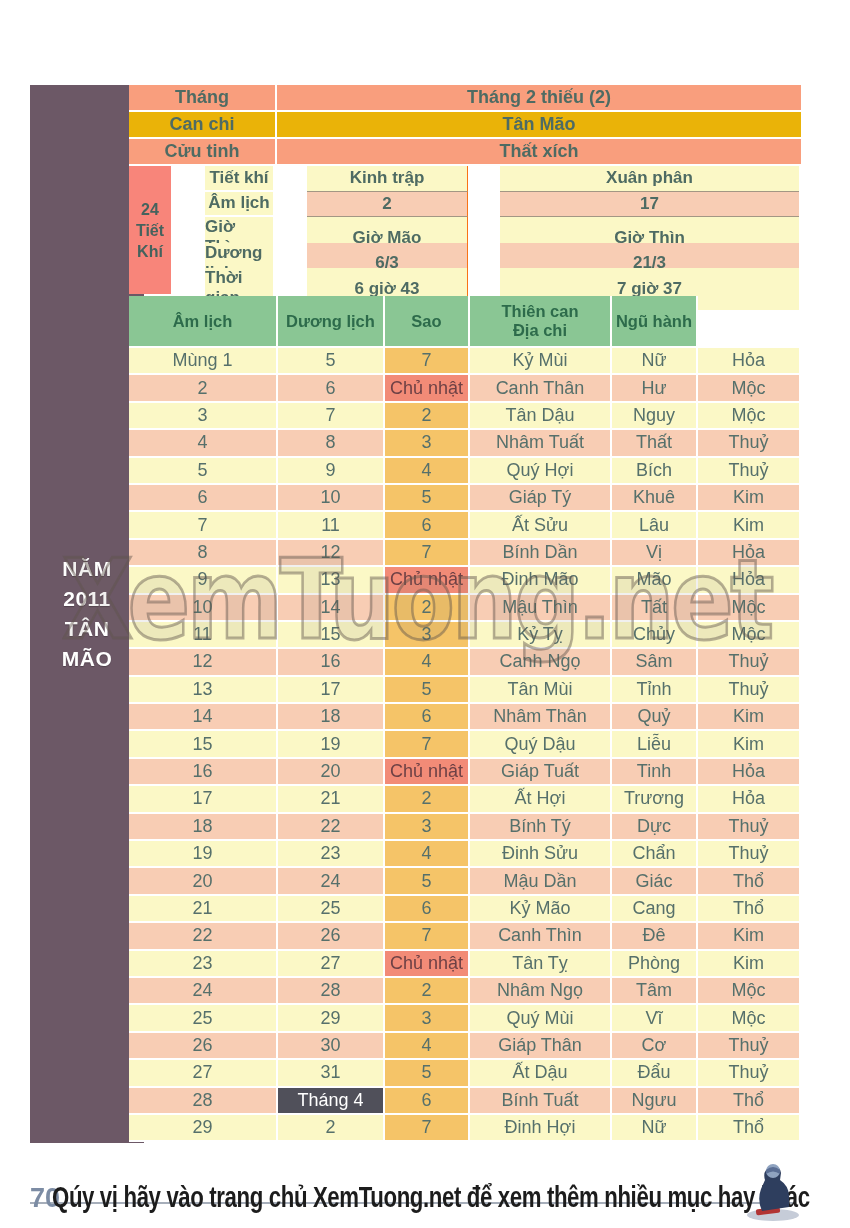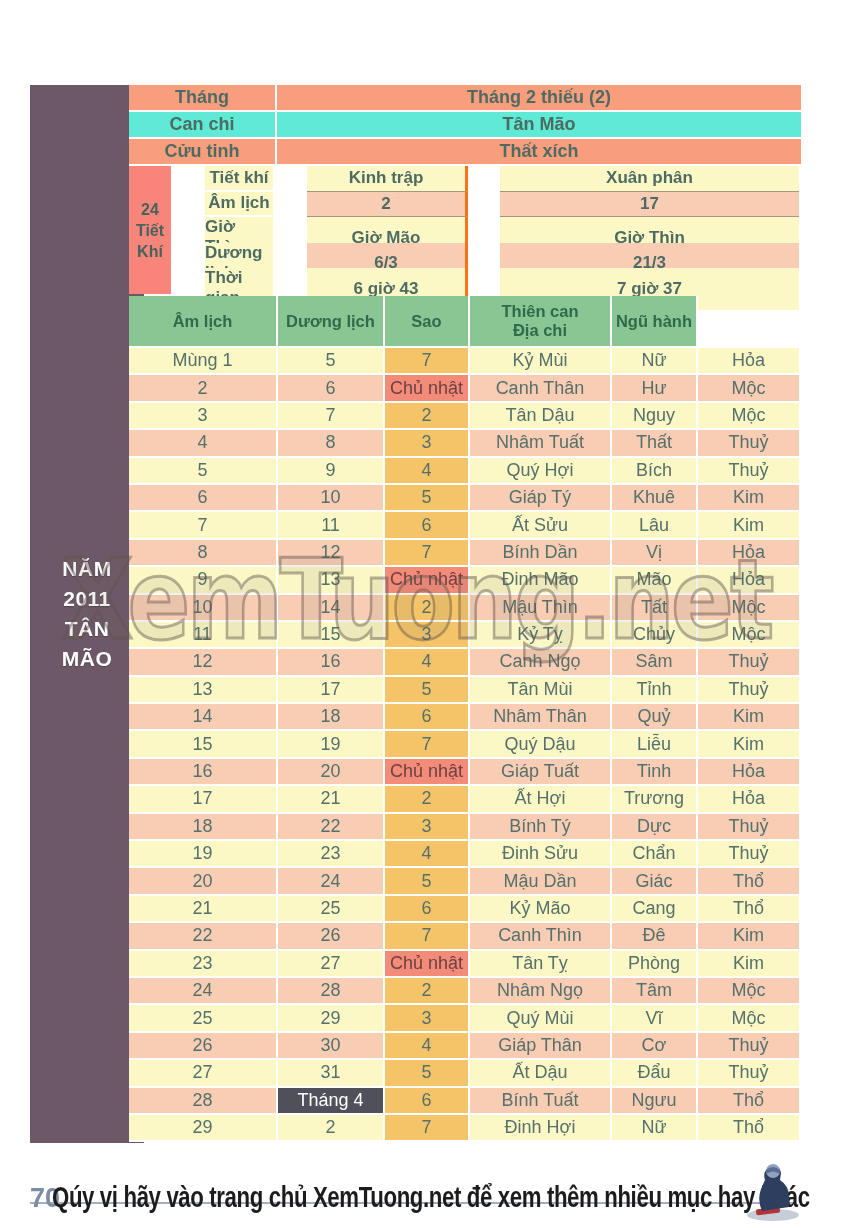--- a/index.html
+++ b/index.html
@@ -19,34 +19,34 @@
     text-shadow:0 1px 1px rgba(0,0,0,0.25); }
 
   
   .month-info { position:absolute; left:129px; top:85px; width:672px; }
   .mi-row { display:grid; grid-template-columns:148px 524px; height:27px; }
   .mi-row > div { display:flex; align-items:center; justify-content:center;
     font-weight:bold; font-size:18px; color:#4E6B63;
     border-bottom:2px solid #ffffff; }
   .mi-row > .mi-label { border-right:2px solid #ffffff; }
   .mi-row.orange > div { background:#F99E7D; }
-  .mi-row.yellow > div { background:#5eead4; }
+  .mi-row.yellow > div { background:#eab308; }
 
   
   .tietkhi { position:absolute; left:129px; top:166px; width:672px; height:128px;
     display:grid; grid-template-columns:44px 628px; }
   .tk-title { background:#F8857A; border-right:2px solid #ffffff;
     display:flex; flex-direction:column; align-items:center; justify-content:center;
     font-weight:bold; font-size:16px; line-height:21px; color:#45625D; }
   .tk-row { display:grid; grid-template-columns:102px 193px 331px; height:25.6px; }
   .tk-row > div { display:flex; align-items:center; justify-content:center;
     font-weight:bold; font-size:17px; color:#4E6B63;margin-left:32px; }
   .tk-label { background:#FBF8C6; border-right:2px solid #ffffff;
     border-bottom:2px solid #ffffff; }
-  .tk-v1 { border-right:3px solid #f97316; }
+  .tk-v1 { border-right:1px solid #f97316; }
   .tk-v1, .tk-v2 { background:#FBF8C6; border-bottom:1px solid #A39784; }
   .tk-row.alt .tk-v1, .tk-row.alt .tk-v2 { background:#F8CDB4; }
   .tk-row:last-child .tk-v1, .tk-row:last-child .tk-v2 { border-bottom:none; }
 
   
   .cal { position:absolute; left:129px; top:296px; width:672px; }
   .cal-head { display:grid; grid-template-columns:149px 107px 85px 142px 86px 103px;
     height:52px; }
   .cal-head > div { background:#8AC694; color:#2D6B4B; font-weight:bold;
     font-size:16.5px; line-height:19px; display:flex; align-items:center; justify-content:center;

